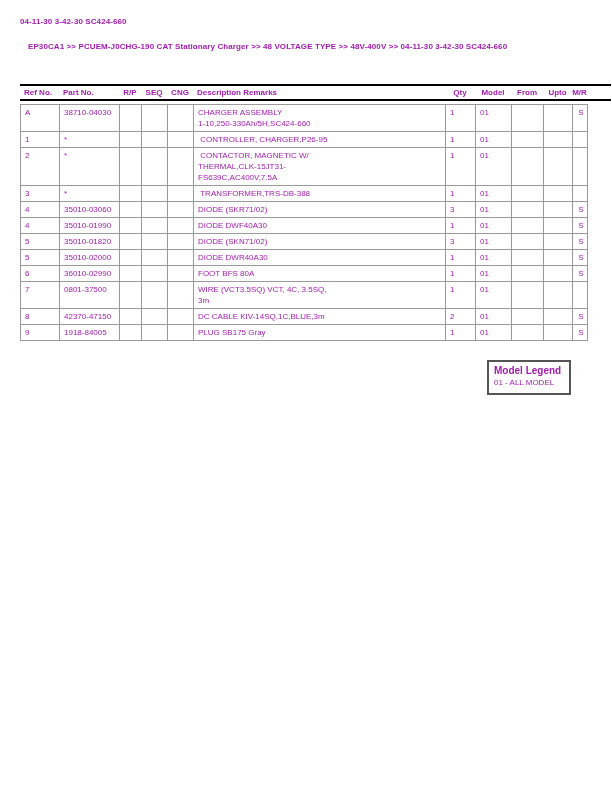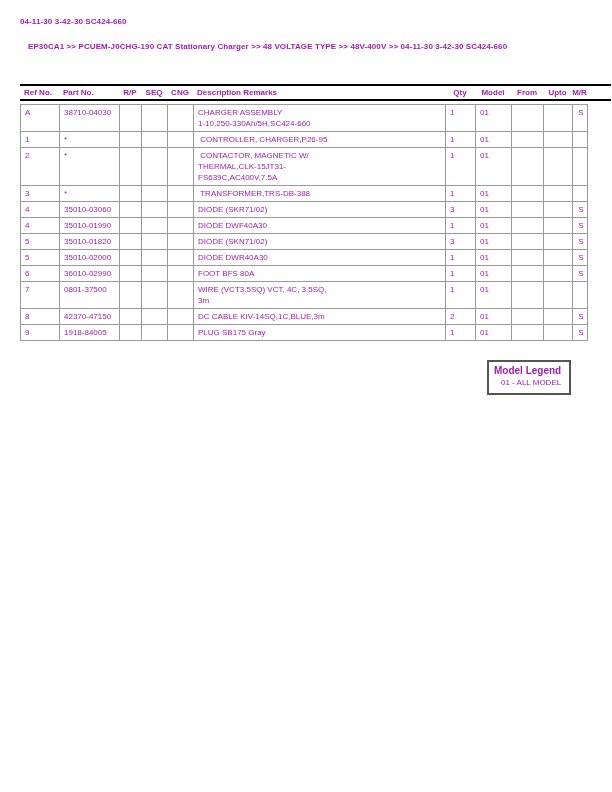--- a/index.html
+++ b/index.html
@@ -43,21 +43,21 @@
   }
   table.parts tr{height:16px;}
   td.c-qty{padding-left:5px;}
   td.c-mr{text-align:center;padding-left:1px;padding-right:1px;}
   .legend{
     position:absolute;left:487px;top:360px;width:84px;
     border:2px solid #555;background:#fff;
     padding:3px 5px 4px 5px;box-sizing:border-box;
   }
   .legend-title{font-size:10px;font-weight:bold;line-height:12px;white-space:nowrap;}
-  .legend-entry{font-size:8px;line-height:12px;white-space:nowrap;margin-left:7px;}
+  .legend-entry{font-size:8px;line-height:12px;white-space:nowrap;}
 </style>
 </head>
 <body>
 
 <div class="page">
 
   <div class="title">04-11-30 3-42-30 SC424-660</div>
 
   <div class="breadcrumb">EP30CA1 &gt;&gt; PCUEM-J0CHG-190 CAT Stationary Charger &gt;&gt; 48 VOLTAGE TYPE &gt;&gt; 48V-400V &gt;&gt; 04-11-30 3-42-30 SC424-660</div>
 

